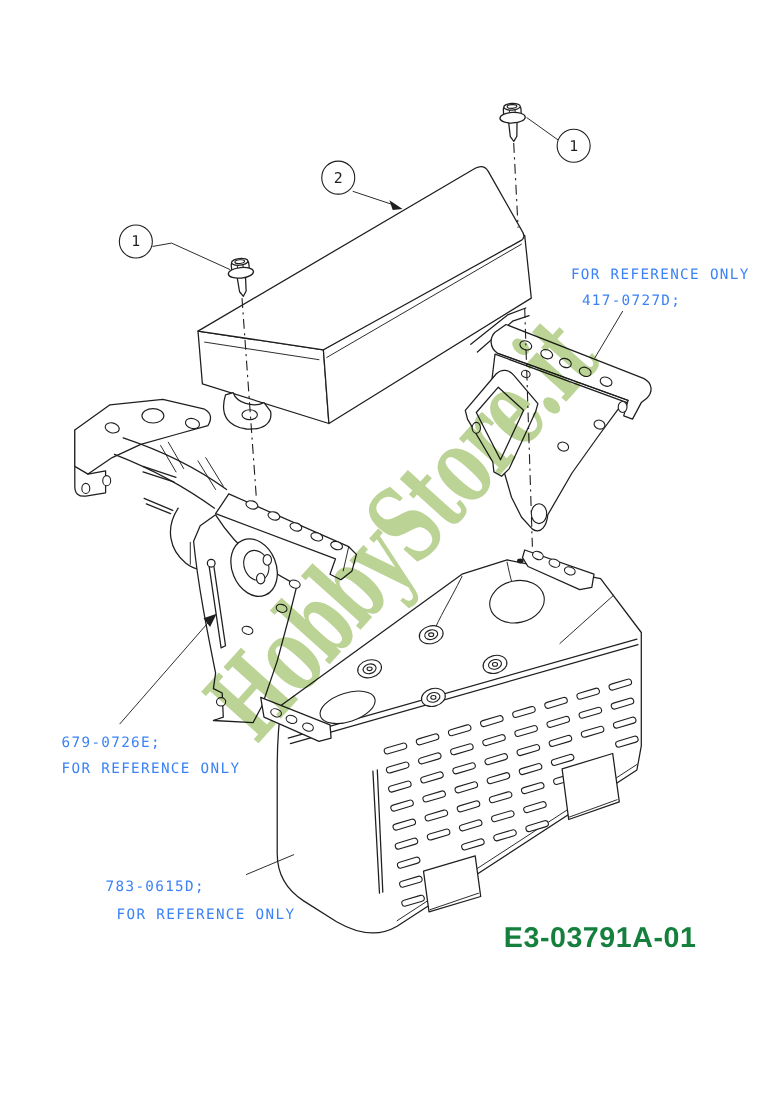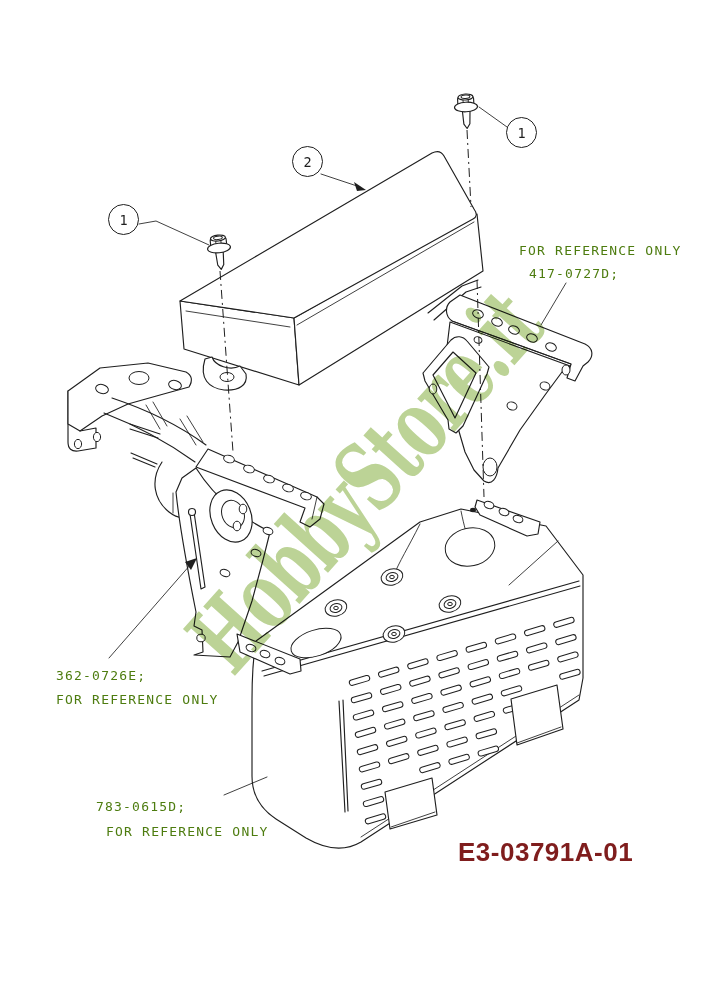--- a/index.html
+++ b/index.html
@@ -11,24 +11,24 @@
   .fc{fill:#ffffff;stroke:#1f1f1f;stroke-width:1.15;stroke-linejoin:round;}
   .hole{fill:#ffffff;stroke:#1f1f1f;stroke-width:1;}
   .thin{stroke-width:0.85;}
   .dash{fill:none;stroke:#1f1f1f;stroke-width:1;stroke-dasharray:9 4 2 4;}
   .arrowhead{fill:#1f1f1f;stroke:none;}
   
   .callout{position:absolute;width:29px;height:29px;border:1.5px solid #1f1f1f;border-radius:50%;
            background:transparent;display:flex;align-items:center;justify-content:center;
            font-size:13.5px;color:#1f1f1f;z-index:3;}
   
-  .ref-label{position:absolute;color:#4d7c0f;font-size:13px;letter-spacing:1.2px;
+  .ref-label{position:absolute;color:#3b82f6;font-size:13px;letter-spacing:1.2px;
              white-space:nowrap;z-index:2;}
   
-  .dwg-number{position:absolute;left:458px;top:837px;width:180px;color:#7f1d1d;
+  .dwg-number{position:absolute;left:458px;top:837px;width:180px;color:#15803d;
               font-family:"Liberation Sans", sans-serif;font-weight:bold;font-size:26px;
               letter-spacing:0.5px;z-index:2;}
   
   .watermark{position:absolute;left:-35px;top:420px;width:800px;height:124px;line-height:124px;
              text-align:center;font-family:"DejaVu Serif", serif;font-weight:bold;font-size:96px;
              color:#b6cf8d;letter-spacing:-3px;transform:rotate(-48deg) scale(0.66,1);
              transform-origin:50% 50%;z-index:5;mix-blend-mode:multiply;opacity:0.92;
              pointer-events:none;}
 </style>
 </head>
@@ -267,21 +267,21 @@
   <div class="callout" style="left:506px;top:117px;">
     <span>1</span>
   </div>
   <div class="callout" style="left:292px;top:146px;">
     <span>2</span>
   </div>
 
   <div class="ref-label" style="left:519px;top:243px;">FOR REFERENCE ONLY</div>
   <div class="ref-label" style="left:529px;top:266px;">417-0727D;</div>
 
-  <div class="ref-label" style="left:56px;top:668px;">362-0726E;</div>
+  <div class="ref-label" style="left:56px;top:668px;">679-0726E;</div>
   <div class="ref-label" style="left:56px;top:692px;">FOR REFERENCE ONLY</div>
 
   <div class="ref-label" style="left:96px;top:799px;">783-0615D;</div>
   <div class="ref-label" style="left:106px;top:824px;">FOR REFERENCE ONLY</div>
 
   <div class="dwg-number">E3-03791A-01</div>
 
   <div class="watermark">HobbyStore.it</div>
 </div>
 

